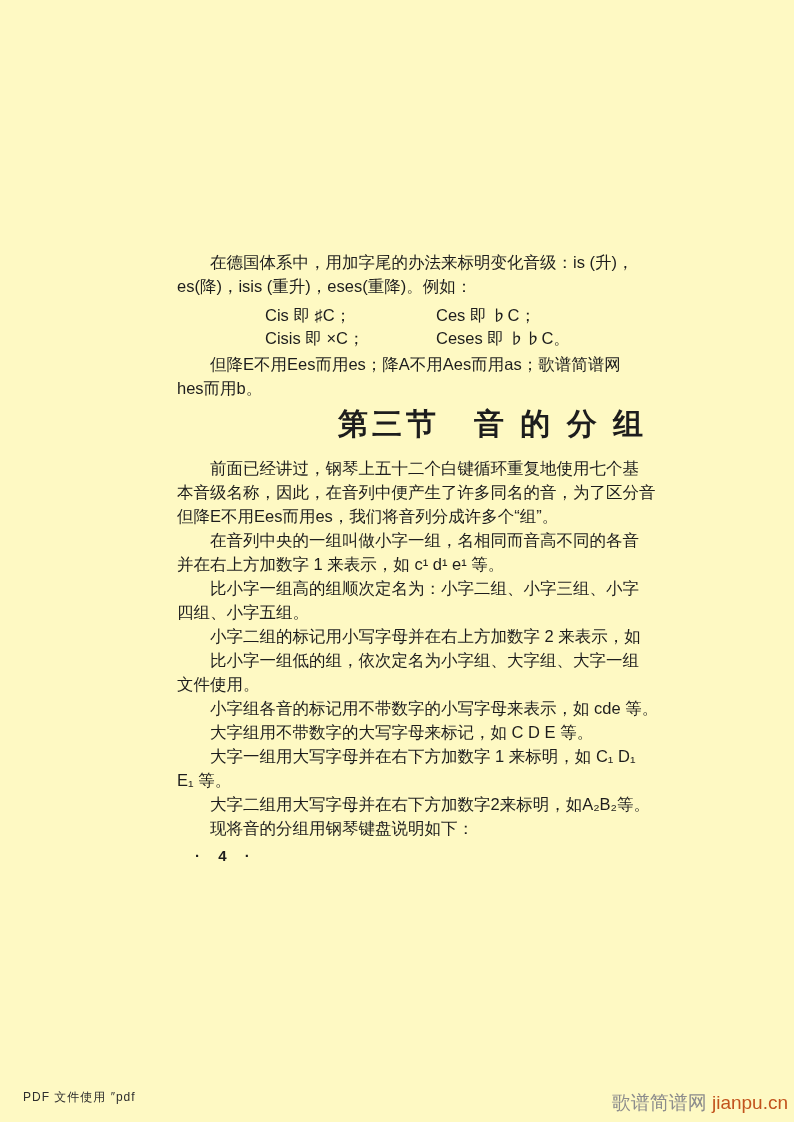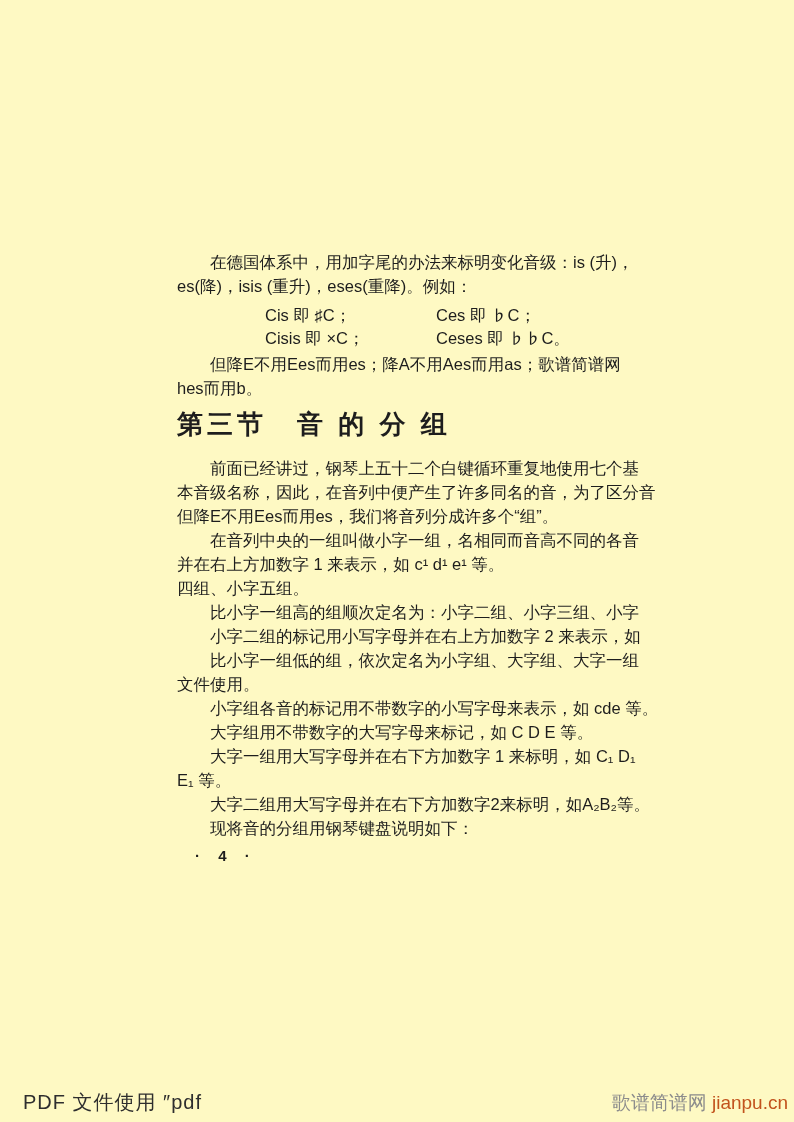--- a/index.html
+++ b/index.html
@@ -19,39 +19,39 @@
     font-size:16.5px;
     line-height:24px;
   }
   .para { margin:0; }
   .line { white-space:nowrap; }
   .indent { padding-left:33px; }
   .examples { margin:6px 0 2px 0; padding-left:88px; line-height:23px; }
   .ex-row { display:flex; }
   .ex-row .ex-cell:first-child { width:171px; }
   .heading {
-    text-align:left;
-    font-size:26px;
+    text-align:right;
+    font-size:30px;
     font-weight:700;
     letter-spacing:4px;
     line-height:28px;
     margin:10px 0 18px 0;
     white-space:nowrap;
   }
   .page-num {
     margin-top:4px;
     padding-left:18px;
     font-size:15px;
     font-weight:700;
     word-spacing:14px;
   }
   .footer-left {
     position:absolute;
     left:23px; top:1089px;
-    font-size:20px;
+    font-size:12px;
     letter-spacing:1px;
     color:#2e2e2e;
     white-space:nowrap;
   }
   .footer-right {
     position:absolute;
     right:6px; top:1090px;
     font-size:19px;
     white-space:nowrap;
   }
@@ -86,22 +86,22 @@
       <div class="para">
         <div class="line indent">前面已经讲过，钢琴上五十二个白键循环重复地使用七个基</div>
         <div class="line">本音级名称，因此，在音列中便产生了许多同名的音，为了区分音</div>
         <div class="line">但降E不用Ees而用es，我们将音列分成许多个“组”。</div>
       </div>
       <div class="para">
         <div class="line indent">在音列中央的一组叫做小字一组，名相同而音高不同的各音</div>
         <div class="line">并在右上方加数字 1 来表示，如 c¹ d¹ e¹ 等。</div>
       </div>
       <div class="para">
+        <div class="line indent">比小字一组高的组顺次定名为：小字二组、小字三组、小字</div>
         <div class="line">四组、小字五组。</div>
-        <div class="line indent">比小字一组高的组顺次定名为：小字二组、小字三组、小字</div>
       </div>
       <div class="para">
         <div class="line indent">小字二组的标记用小写字母并在右上方加数字 2 来表示，如</div>
       </div>
       <div class="para">
         <div class="line indent">比小字一组低的组，依次定名为小字组、大字组、大字一组</div>
         <div class="line">文件使用。</div>
       </div>
       <div class="para">
         <div class="line indent">小字组各音的标记用不带数字的小写字母来表示，如 cde 等。</div>

